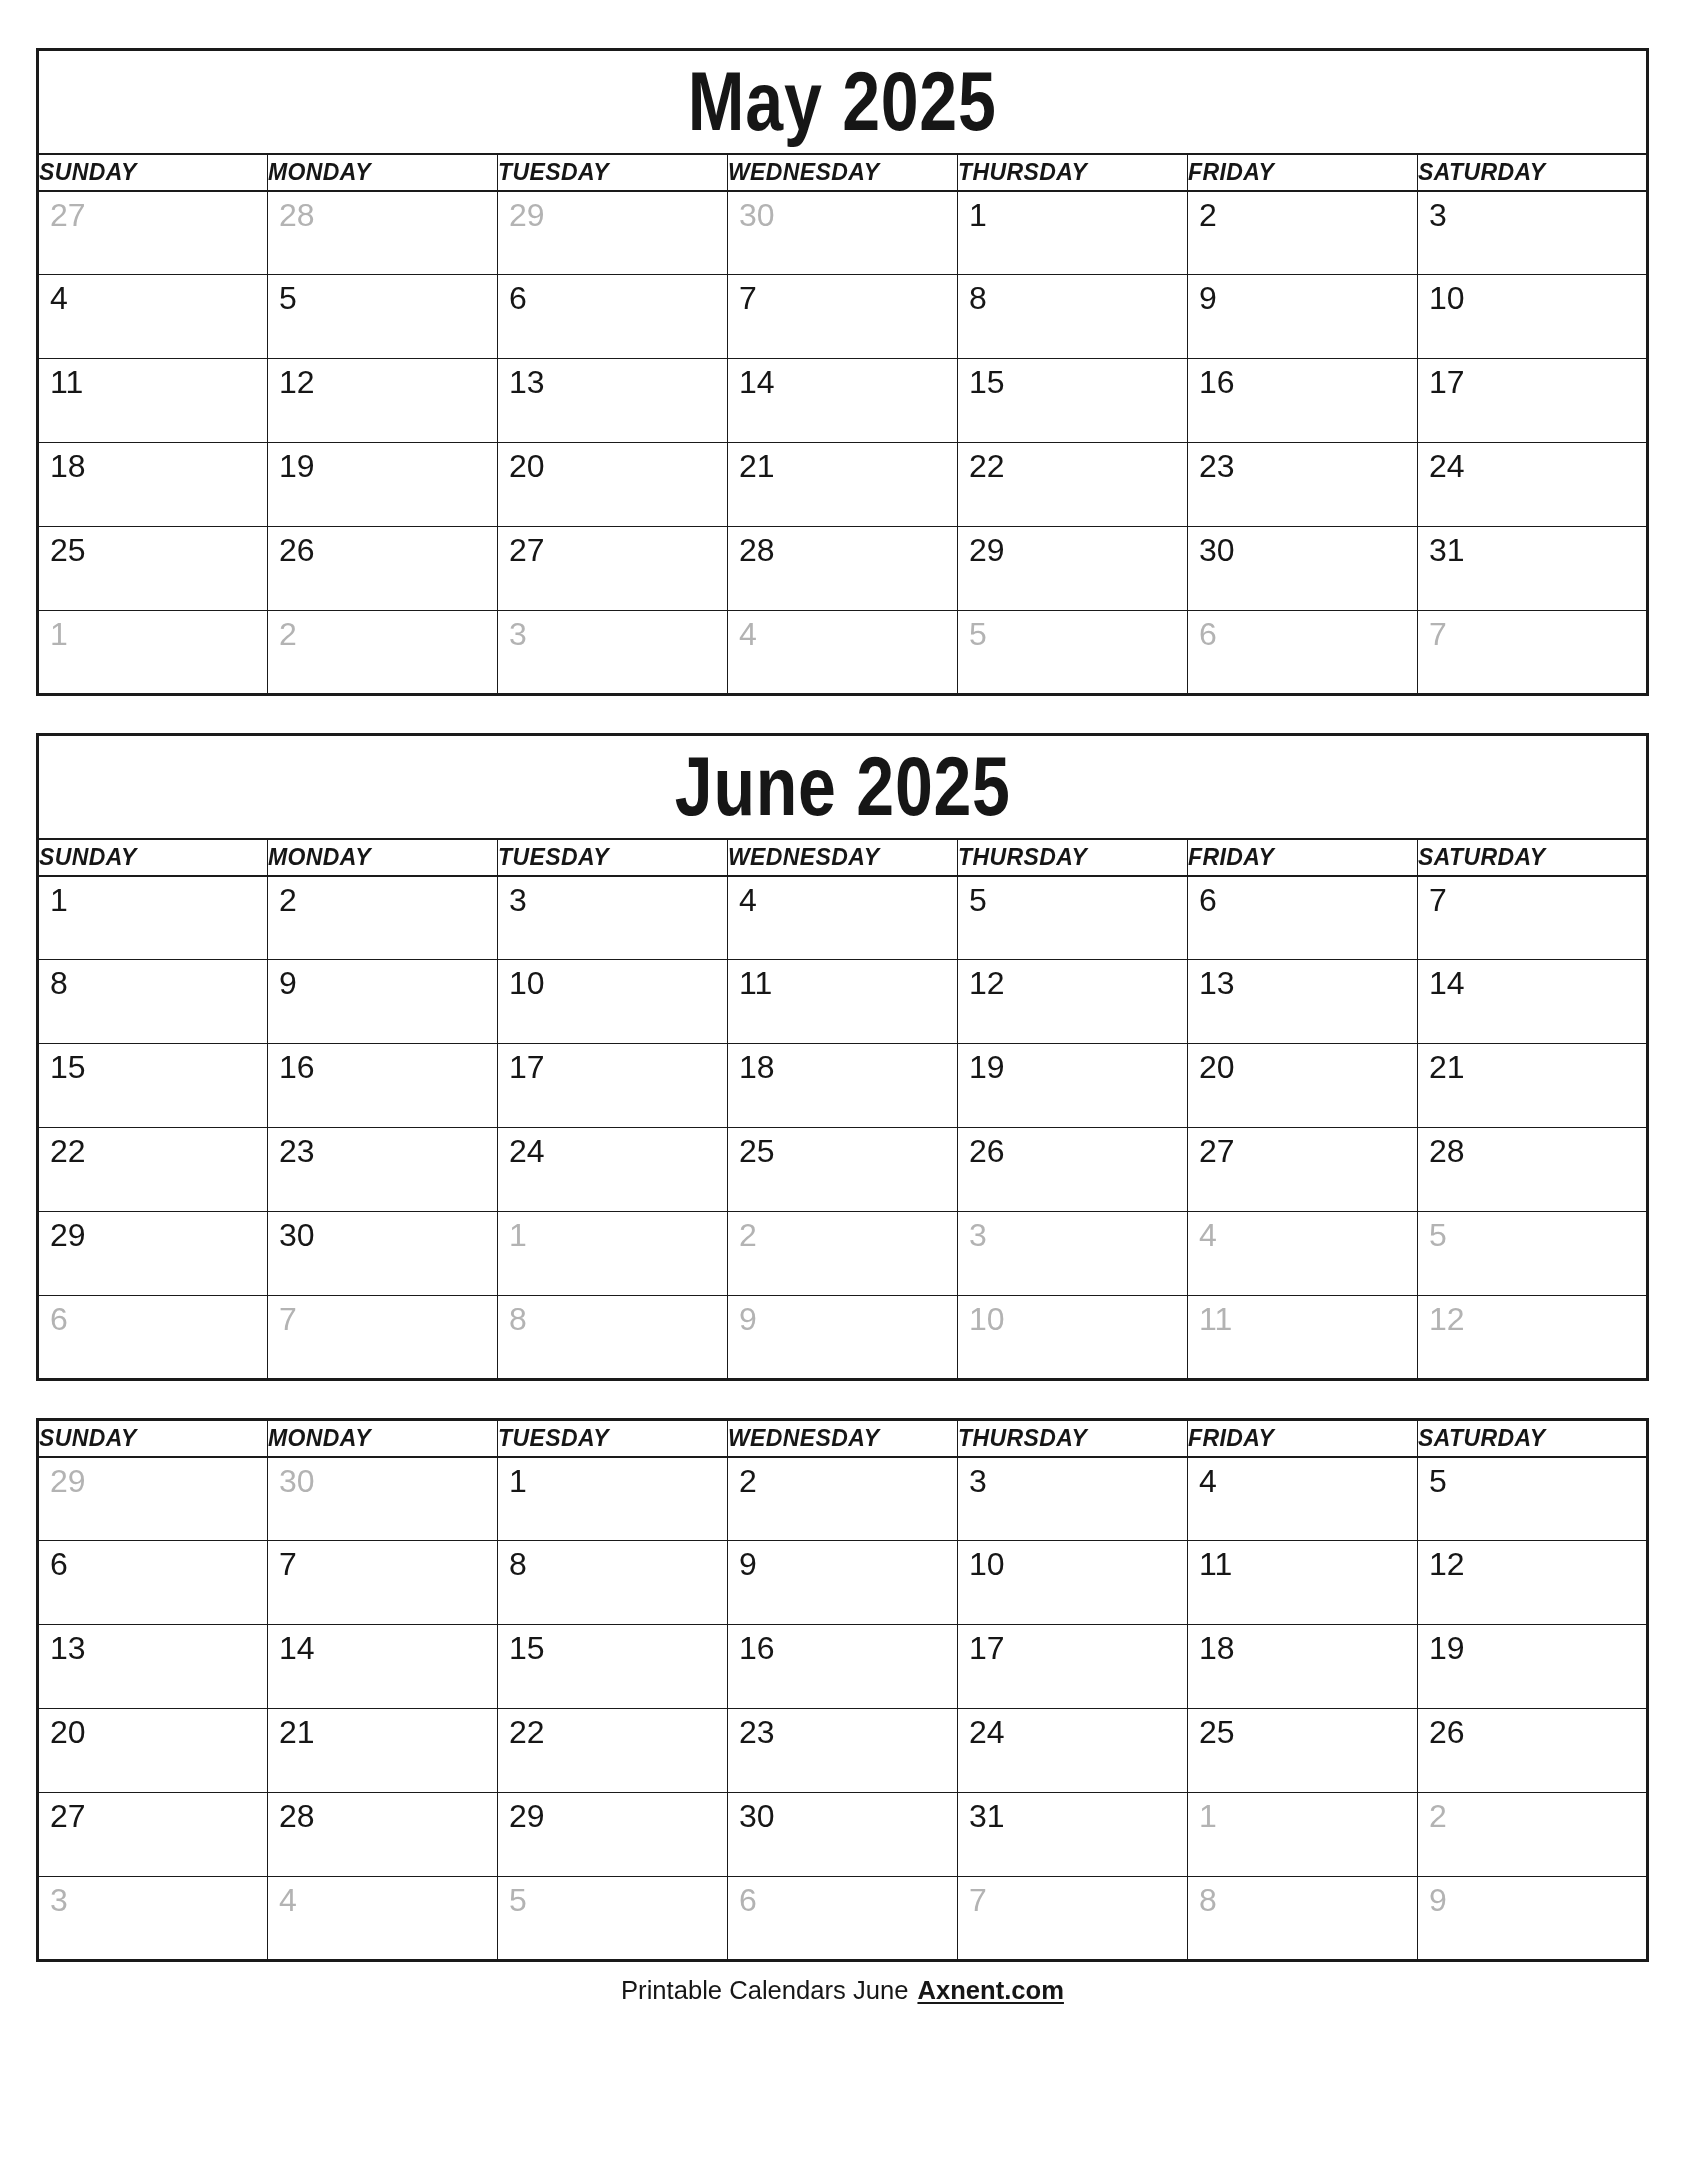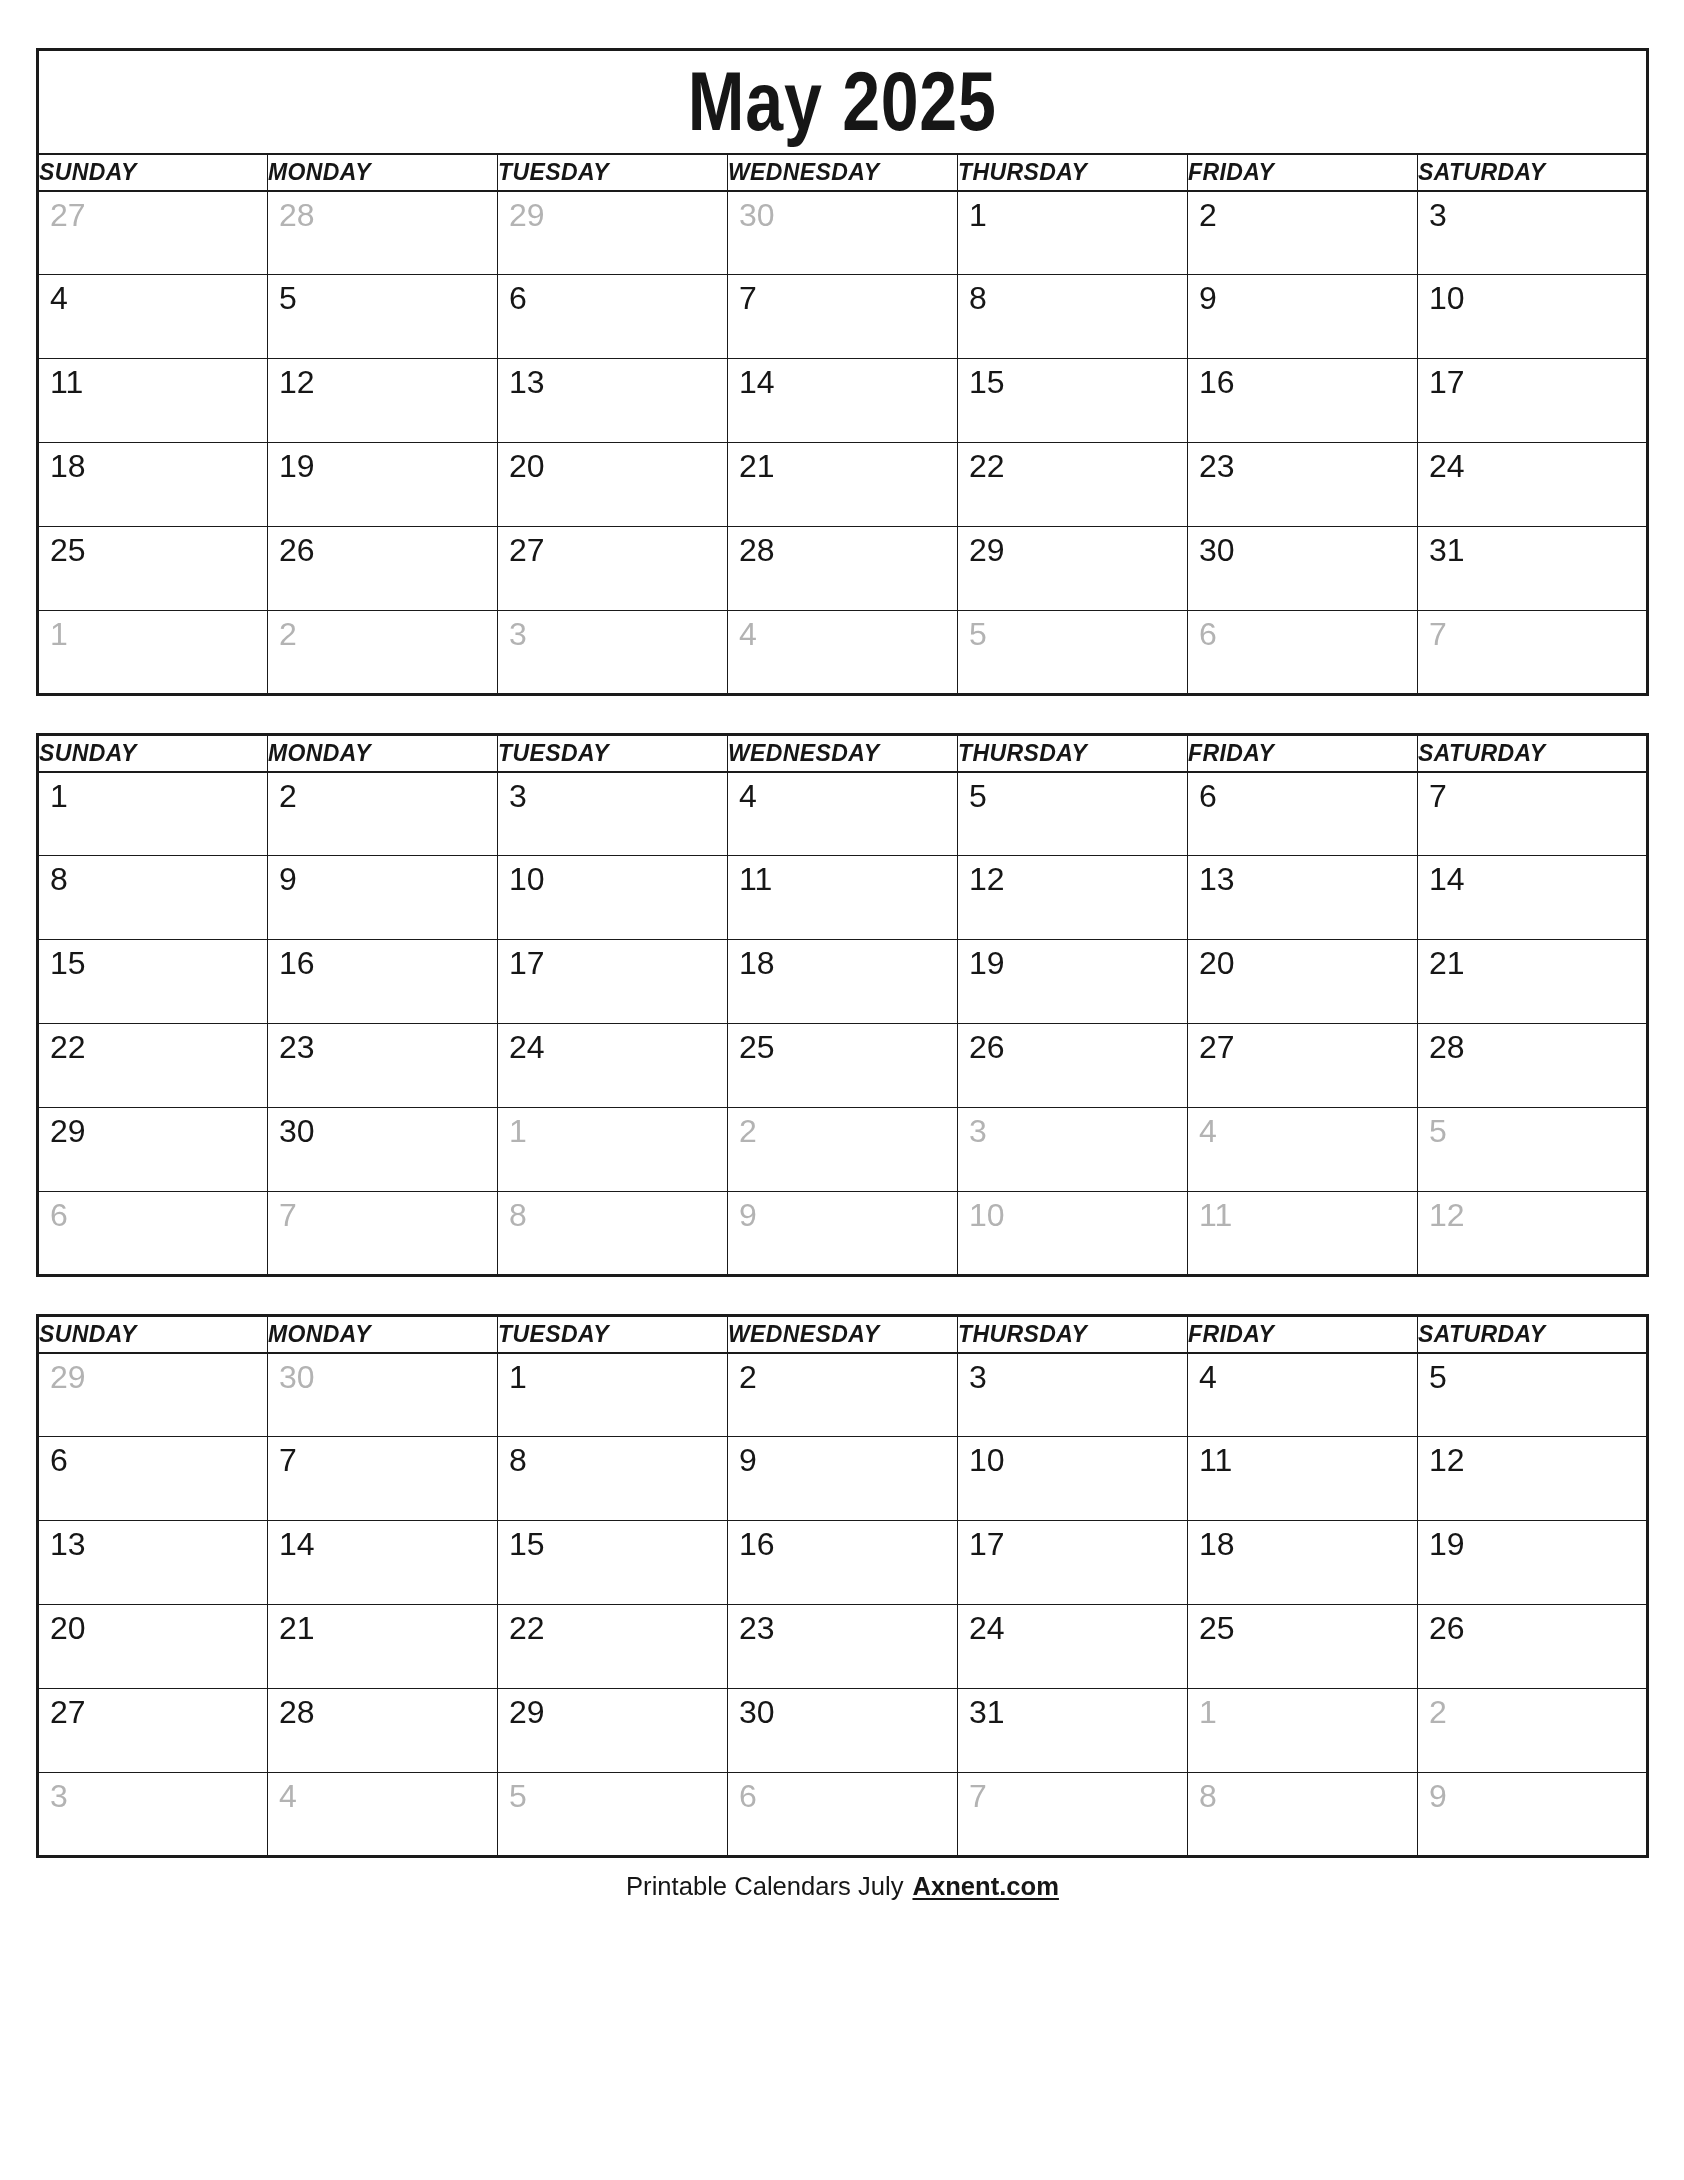--- a/index.html
+++ b/index.html
@@ -166,20 +166,25 @@
             <td class="day-cell muted"><span class="day-number">4</span></td>
             <td class="day-cell muted"><span class="day-number">5</span></td>
             <td class="day-cell muted"><span class="day-number">6</span></td>
             <td class="day-cell muted"><span class="day-number">7</span></td>
           </tr>
         </tbody>
   </table>
 
   <table class="month-table">
     <thead>
+      <tr>
+        <th class="title-cell" colspan="7">
+          <span class="month-title">June 2025</span>
+        </th>
+      </tr>
       <tr class="weekday-row">
             <th class="weekday-cell">SUNDAY</th>
             <th class="weekday-cell">MONDAY</th>
             <th class="weekday-cell">TUESDAY</th>
             <th class="weekday-cell">WEDNESDAY</th>
             <th class="weekday-cell">THURSDAY</th>
             <th class="weekday-cell">FRIDAY</th>
             <th class="weekday-cell">SATURDAY</th>
           </tr>
     </thead>
@@ -305,16 +310,16 @@
             <td class="day-cell muted"><span class="day-number">5</span></td>
             <td class="day-cell muted"><span class="day-number">6</span></td>
             <td class="day-cell muted"><span class="day-number">7</span></td>
             <td class="day-cell muted"><span class="day-number">8</span></td>
             <td class="day-cell muted"><span class="day-number">9</span></td>
           </tr>
         </tbody>
   </table>
 </div>
   <div class="footer">
-    <span>Printable Calendars July</span><a class="brand">Axnent.com</a>
+    <span>Printable Calendars June</span><a class="brand">Axnent.com</a>
   </div>
 </div>
 
 
 </body></html>

